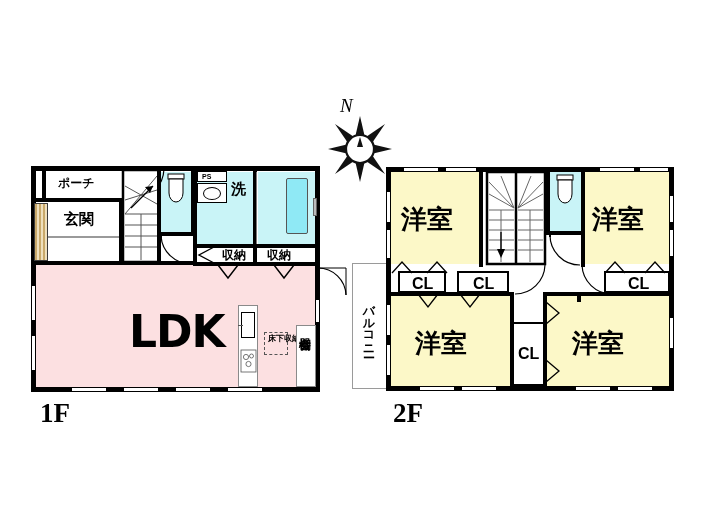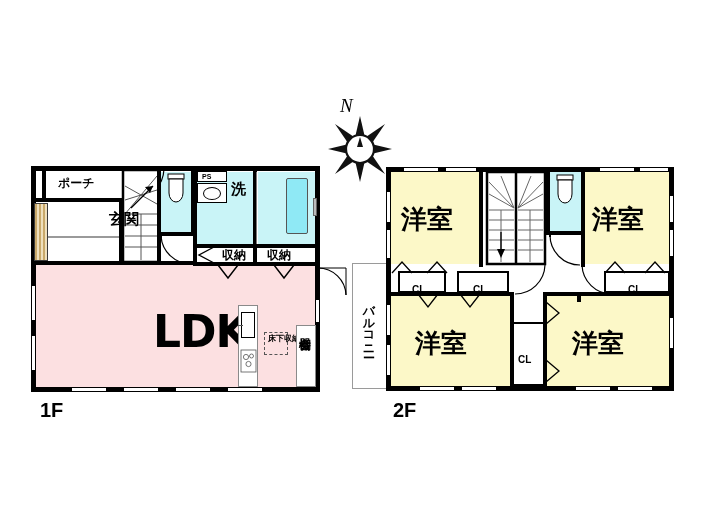--- a/index.html
+++ b/index.html
@@ -25,22 +25,22 @@
   
   .lbl{
     position:absolute;color:#000;line-height:1;white-space:nowrap;
     font-weight:700;letter-spacing:0;
   }
   .lbl-ldk{font-size:44px;font-weight:700;letter-spacing:-1px;}
   .lbl-room{font-size:26px;font-weight:700;}
   .lbl-md{font-size:15px;font-weight:700;}
   .lbl-sm{font-size:12px;font-weight:700;}
   .lbl-xs{font-size:8px;font-weight:700;line-height:1.05;}
-  .lbl-cl{font-size:10px;font-weight:700;font-family:"Liberation Sans",sans-serif;margin-top:9px;}
-  .lbl-floor{font-size:20px;font-weight:700;font-family:Liberation Sans, sans-serif;}
+  .lbl-cl{font-size:16px;font-weight:700;font-family:"Liberation Sans",sans-serif;}
+  .lbl-floor{font-size:27px;font-weight:700;font-family:Liberation Serif, serif;}
   .lbl-ps{font-size:7px;font-weight:700;font-family:"Liberation Sans",sans-serif;}
   .lbl-n{font-size:19px;font-weight:400;font-family:"Liberation Serif",serif;font-style:italic;}
 
   .vert{writing-mode:vertical-rl;text-orientation:upright;}
 
   
   .door-hatch{
     background:
       repeating-linear-gradient(90deg,#c9a96a 0 2px,#efe0bd 2px 4px);
     border:1px solid #3a3a3a;
@@ -163,25 +163,25 @@
       <path d="M78 0 L88 13 L98 0" fill="none" stroke="#000" stroke-width="1.4"></path>
     </svg>
 
     <svg class="abs" style="left:196px;top:246px;width:22px;height:18px;" viewBox="0 0 22 18">
       <path d="M18 1 L3 9 L18 17" fill="none" stroke="#000" stroke-width="1.4"></path>
     </svg>
 
     <div class="abs wall" style="left:33px;top:261px;width:126px;height:4px;"></div>
     <div class="abs wall" style="left:157px;top:261px;width:40px;height:4px;"></div>
 
-    <span class="lbl lbl-ldk" style="left:129px;top:310px;margin-left:24px;">LDK</span>
+    <span class="lbl lbl-ldk" style="left:129px;top:310px;">LDK</span>
 
     <span class="lbl lbl-sm" style="left:58px;top:177px;">ポーチ</span>
 
-    <span class="lbl lbl-md" style="left:64px;top:212px;margin-left:45px;">玄関</span>
+    <span class="lbl lbl-md" style="left:64px;top:212px;">玄関</span>
 
     <div class="abs outline" style="left:238px;top:305px;width:20px;height:82px;"></div>
     <div class="abs thin" style="left:241px;top:312px;width:14px;height:26px;background:#fff;"></div>
     <div class="abs" style="left:238px;top:325px;width:5px;height:1px;background:#555;"></div>
     <svg class="abs" style="left:241px;top:350px;width:15px;height:22px;" viewBox="0 0 15 22">
       <rect x="0" y="0" width="15" height="22" fill="#fff" stroke="#555" stroke-width="0.8"></rect>
       <circle cx="5" cy="7" r="2.6" fill="none" stroke="#555" stroke-width="0.8"></circle>
       <circle cx="10.5" cy="6" r="2" fill="none" stroke="#555" stroke-width="0.8"></circle>
       <circle cx="7.5" cy="14" r="2.6" fill="none" stroke="#555" stroke-width="0.8"></circle>
     </svg>

